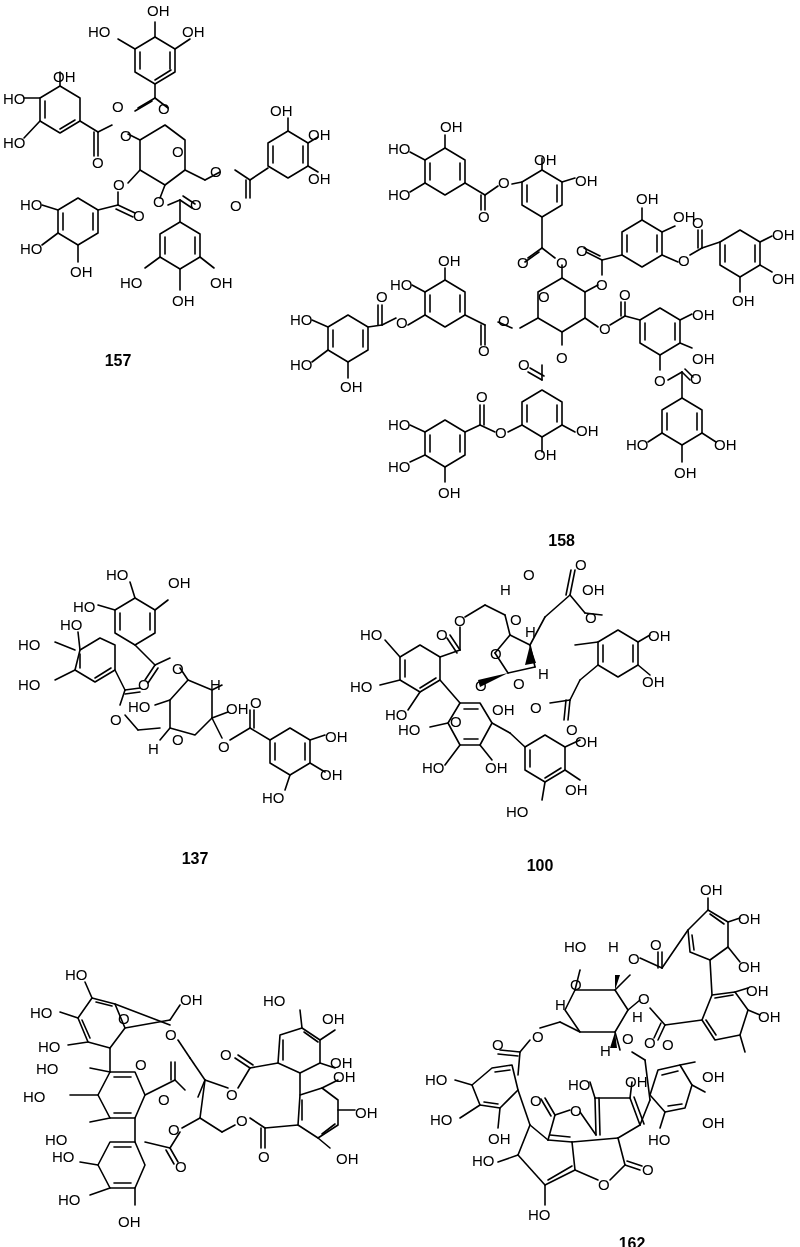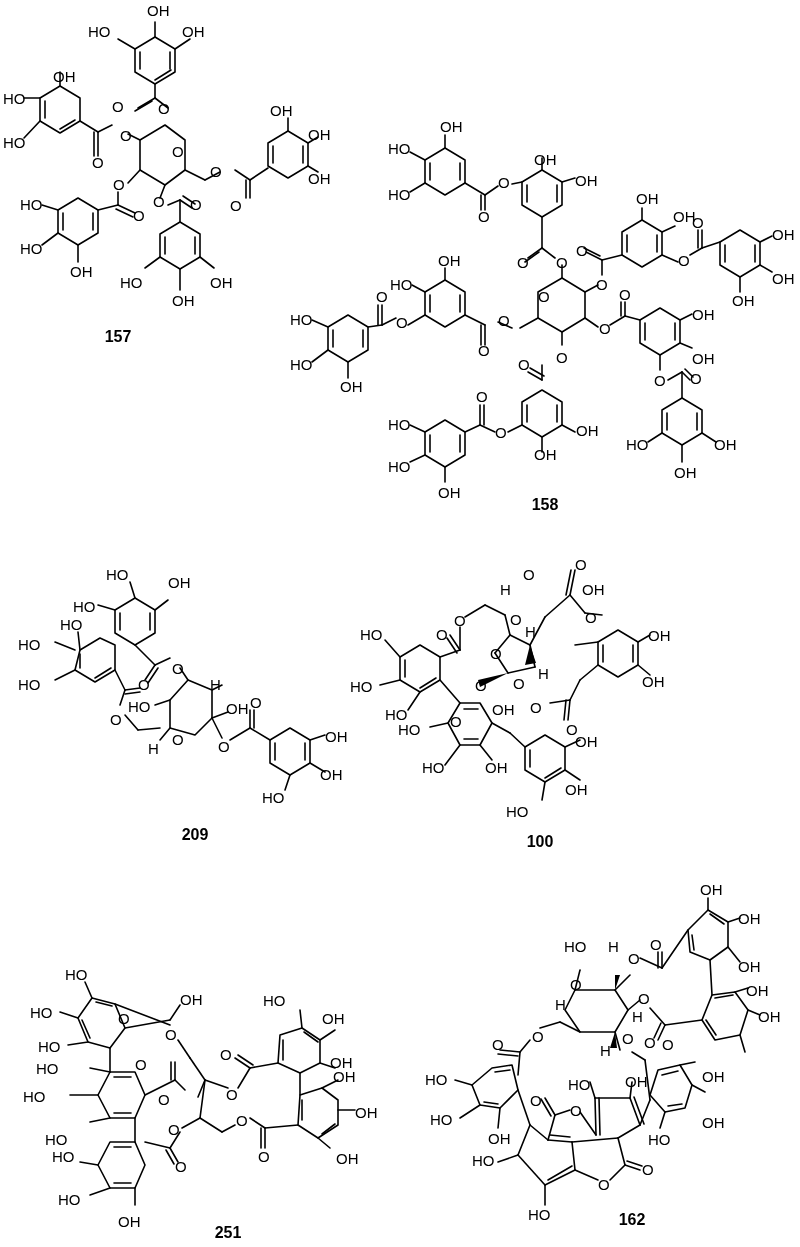--- a/index.html
+++ b/index.html
@@ -4,21 +4,21 @@
 <style>
   html, body { margin: 0; padding: 0; background: #ffffff; }
   body { width: 800px; height: 1247px; position: relative; overflow: hidden;
          font-family: "Liberation Sans", sans-serif; color: #000; }
   .panel { position: absolute; }
   .panel svg { position: absolute; left: 0; top: 0; overflow: visible; }
   .bond { stroke: #000; stroke-width: 1.6; fill: none; stroke-linecap: round; stroke-linejoin: round; }
   .wedge { fill: #000; stroke: none; }
   .atom { font-family: "Liberation Sans", sans-serif; font-size: 15px; fill: #000; }
   .cmpd-label { position: absolute; font-family: "Liberation Sans", sans-serif;
-                font-weight: bold; font-size: 16px; text-align: center; width: 60px; }
+                font-weight: bold; font-size: 16px; text-align: center; width: 60px; margin-top: 24px; }
 </style>
 </head>
 <body>
 
 <div class="panel" style="left:0;top:0;width:330px;height:350px;">
   <svg width="330" height="350">
 
     <polygon class="bond" points="155,37 175,49 175,72 155,84 135,72 135,49"></polygon>
     <line class="bond" x1="140" y1="52" x2="140" y2="69"></line>
       <line class="bond" x1="170" y1="52" x2="170" y2="69"></line>
@@ -269,21 +269,21 @@
       <text x="198" y="276">O</text>
       <text x="158" y="186">OH</text>
       <text x="110" y="210">HO</text>
       <text x="116" y="248">O</text>
       <text x="96" y="222">O</text>
       <text x="10" y="245">HO</text>
       <text x="10" y="290">HO</text>
       <text x="60" y="312">OH</text>
     </g>
   </svg>
-  <div class="cmpd-label" style="left:235px;top:416px;">158</div>
+  <div class="cmpd-label" style="left:235px;top:428px;text-align:right;">158</div>
 </div>
 
 <div class="panel" style="left:0;top:540px;width:360px;height:320px;">
   <svg width="360" height="320">
     <polygon class="bond" points="135,58 155,70 155,93 135,105 115,93 115,70"></polygon>
     <line class="bond" x1="120" y1="73" x2="120" y2="90"></line>
       <line class="bond" x1="150" y1="73" x2="150" y2="90"></line>
     <line class="bond" x1="135" y1="58" x2="130" y2="42"></line>
     <line class="bond" x1="155" y1="70" x2="168" y2="60"></line>
     <line class="bond" x1="115" y1="70" x2="98" y2="65"></line>
@@ -335,21 +335,21 @@
       <text x="110" y="185">O</text>
       <text x="250" y="168">O</text>
       <text x="172" y="205">O</text>
       <text x="148" y="214">H</text>
       <text x="218" y="212">O</text>
       <text x="325" y="202">OH</text>
       <text x="320" y="240">OH</text>
       <text x="262" y="263">HO</text>
     </g>
   </svg>
-  <div class="cmpd-label" style="left:165px;top:286px;">209</div>
+  <div class="cmpd-label" style="left:165px;top:286px;">137</div>
 </div>
 
 <div class="panel" style="left:330px;top:555px;width:380px;height:310px;">
   <svg width="380" height="310">
     <polygon class="bond" points="90,90 110,102 110,125 90,137 70,125 70,102"></polygon>
     <line class="bond" x1="75" y1="105" x2="75" y2="122"></line>
       <line class="bond" x1="90" y1="133" x2="106" y2="123"></line>
     <line class="bond" x1="70" y1="102" x2="55" y2="85"></line>
     <line class="bond" x1="70" y1="125" x2="50" y2="130"></line>
     <line class="bond" x1="90" y1="137" x2="78" y2="155"></line>

